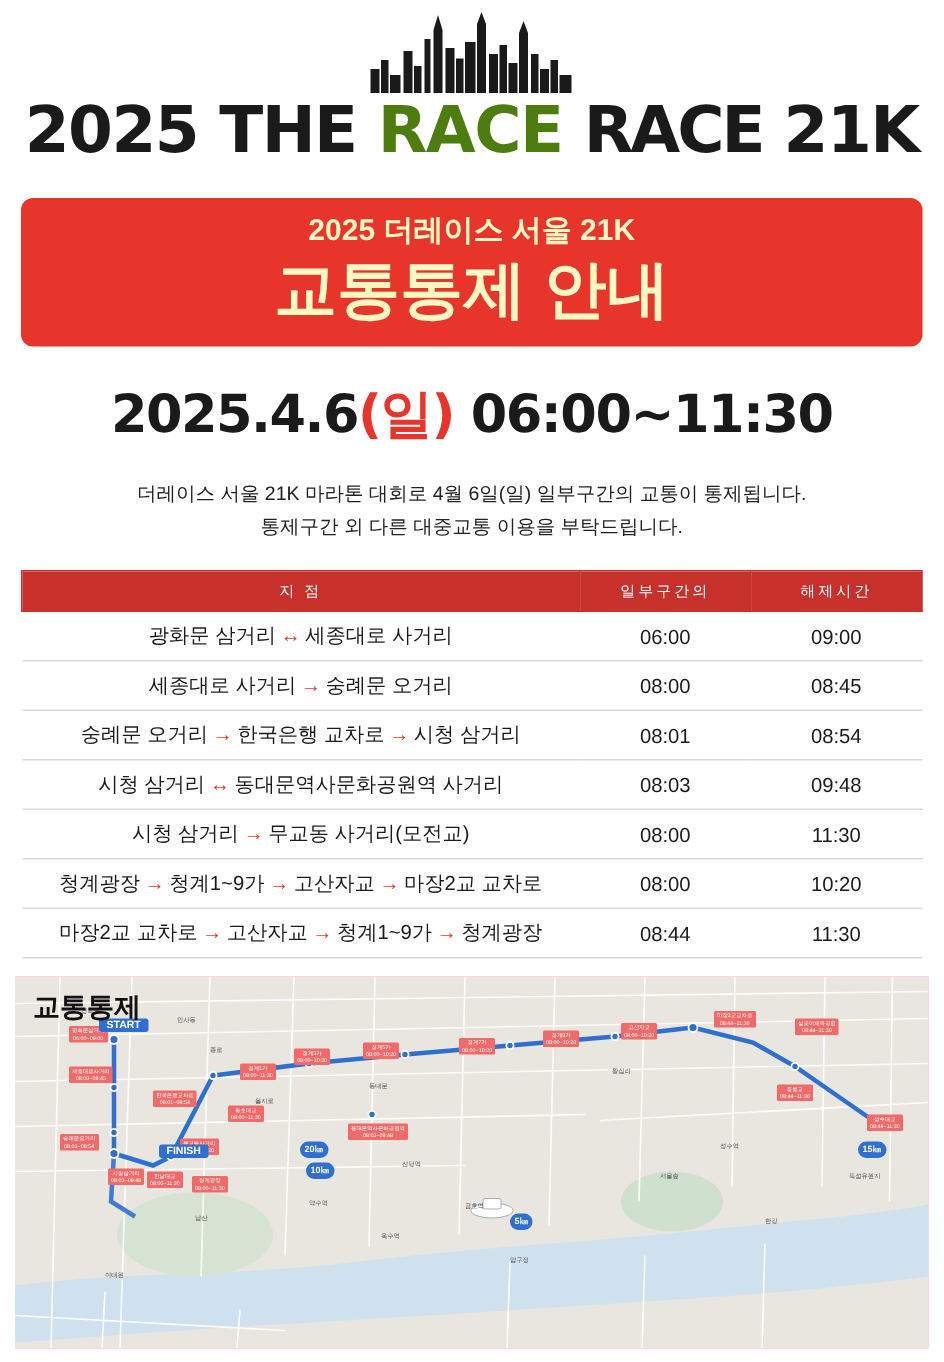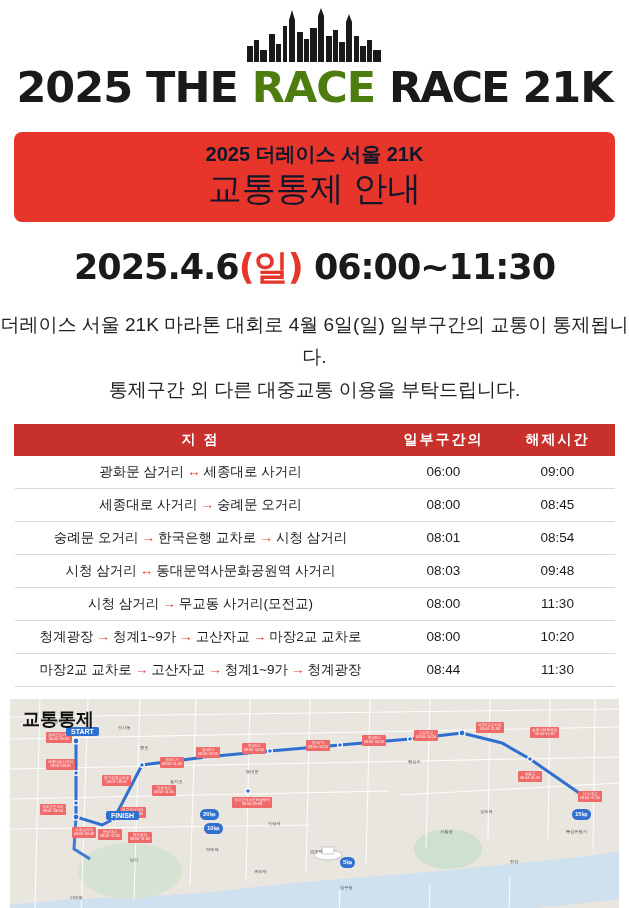--- a/index.html
+++ b/index.html
@@ -43,30 +43,30 @@
   .logo-title .race { color: #4d7c0f; }
   .logo-title .seoul { letter-spacing: -2px; }
 
   
   .banner {
     margin: 6px 14px 0 14px;
     background: #e8352b;
     border-radius: 8px;
     padding: 10px 0 14px 0;
     text-align: center;
-    color: #0f172a;
+    color: #fef9c3;
   }
   .banner-sub {
     font-size: 20px;
     font-weight: bold;
     line-height: 1.25;
   }
   .banner-main {
-    font-size: 34px;
-    font-weight: normal;
+    font-size: 42px;
+    font-weight: bold;
     line-height: 1.15;
     margin-top: 2px;
   }
 
   
   .date-line {
     margin-top: 22px;
     text-align: center;
     font-family: "DejaVu Sans", sans-serif;
     font-weight: bold;
@@ -74,39 +74,39 @@
     color: #1a1a1a;
     letter-spacing: -1px;
     white-space: nowrap;
   }
   .date-line .day { color: #e8352b; }
 
   
   .desc {
     margin-top: 18px;
     text-align: center;
-    font-size: 19px;
+    font-size: 13px;
     color: #222;
     line-height: 1.7;
   }
 
   
   .table-wrap {
     margin: 18px 14px 0 14px;
   }
   table.ctrl {
     width: 100%;
     border-collapse: collapse;
     font-size: 13px;
   }
   table.ctrl thead th {
     background: #c8312b;
     color: #ffffff;
-    font-weight: bold;
-    font-size: 14px;
+    font-weight: normal;
+    font-size: 10px;
     padding: 6px 0;
     border: 1px solid #c8312b;
     letter-spacing: 2px;
   }
   table.ctrl tbody td {
     border-bottom: 1px solid #d8d8d8;
     padding: 7px 4px;
     text-align: center;
     color: #1a1a1a;
     font-size: 13.5px;

